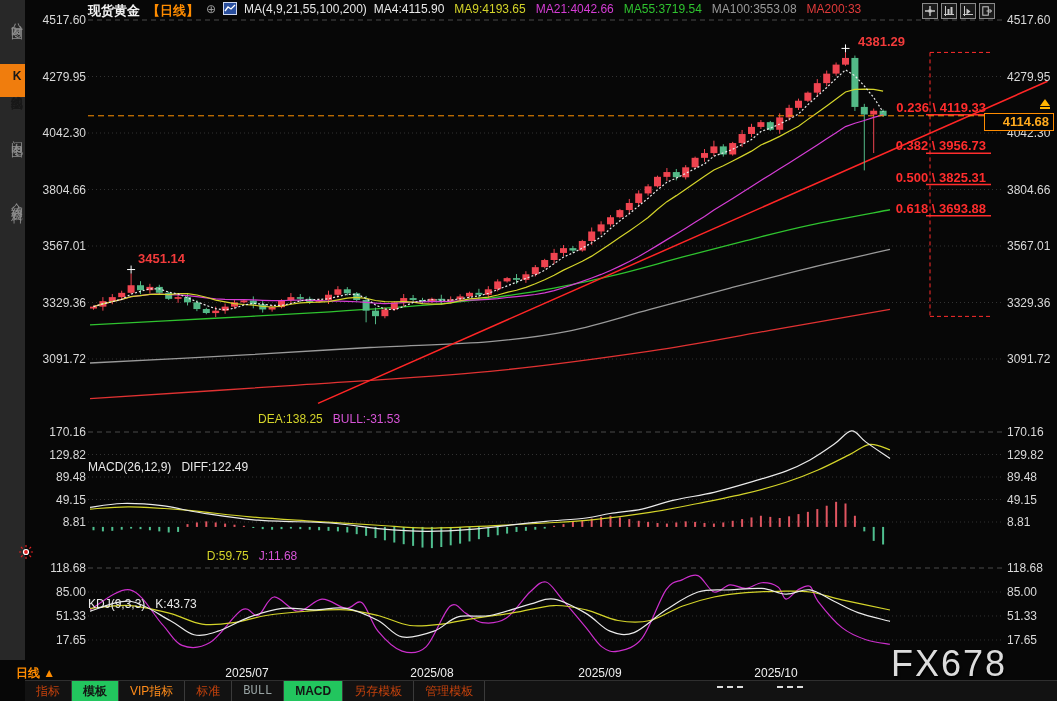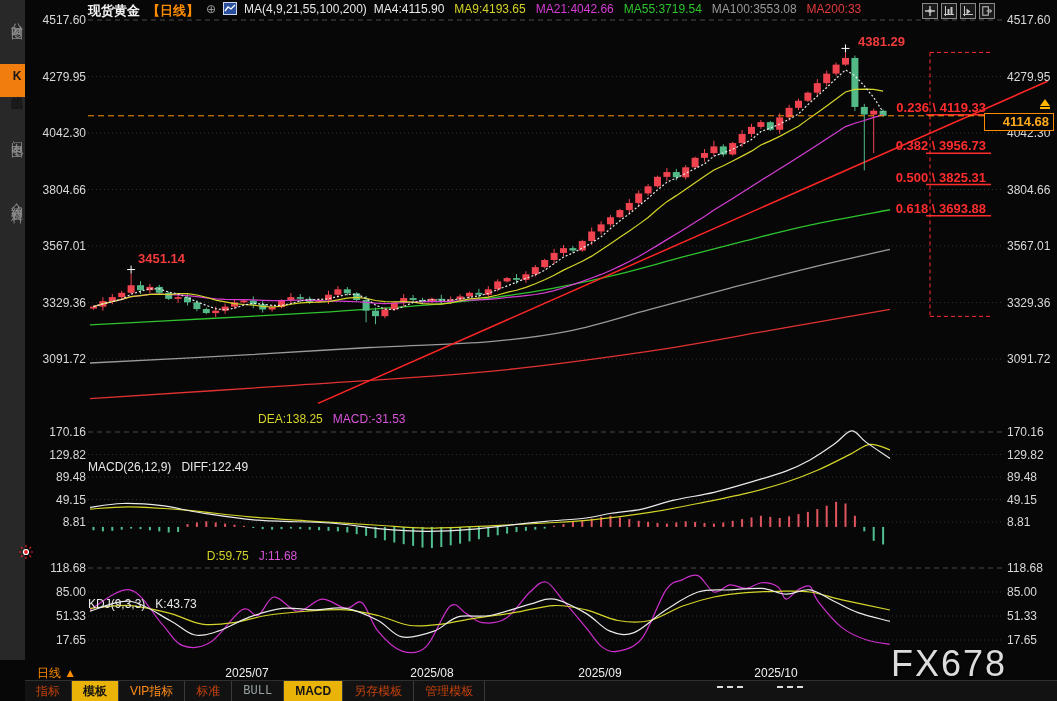--- a/index.html
+++ b/index.html
@@ -29,28 +29,28 @@
   .fib-label{position:absolute;right:71px;color:#ff2d2d;font-weight:bold;font-size:13px;z-index:3;}
   .anno{position:absolute;color:#f23b3b;font-weight:bold;font-size:13px;z-index:3;}
   #price-tag{position:absolute;left:984px;top:113px;width:64px;height:16px;border:1px solid #ff8c00;
        background:#050505;color:#ffaa1e;font-size:13px;font-weight:bold;line-height:16px;
        text-align:right;padding-right:4px;z-index:6;}
   #price-arrows{position:absolute;left:1040px;top:99px;z-index:6;}
   #price-arrows .tri{width:0;height:0;border-left:5px solid transparent;border-right:5px solid transparent;
        border-bottom:7px solid #ffb400;}
   #price-arrows .bar{width:10px;height:2px;background:#ffb400;margin-top:1px;}
   #record-icon{position:absolute;left:18px;top:544px;z-index:3;}
-  #period-label{position:absolute;left:37px;top:665px;color:#ff8c00;font-weight:normal;font-size:12px;
+  #period-label{position:absolute;left:16px;top:665px;color:#ff8c00;font-weight:bold;font-size:12px;
        z-index:4;cursor:pointer;}
   .date-label{position:absolute;top:666px;color:#f0f0f0;font-weight:normal;font-size:12px;
        transform:translateX(-50%);z-index:3;}
   .toolbar{position:absolute;left:25px;right:0;bottom:0;height:20px;background:#121212;
        border-top:1px solid #2f2f2f;display:flex;font-size:12px;z-index:4;}
   .tb-item{padding:0 11px;line-height:20px;color:#c2410c;border-right:1px solid #3a3a3a;cursor:pointer;}
-  .tb-item.active{background:#eab308;color:#141414;font-weight:bold;}
+  .tb-item.active{background:#22c55e;color:#141414;font-weight:bold;}
   .tb-item.orange{color:#ff8c1a;}
   .tb-item.dim{color:#98a3a3;font-family:"Liberation Mono","DejaVu Sans Mono",monospace;}
   #watermark{position:absolute;left:891px;top:643px;font-size:36px;color:#dcdcdc;letter-spacing:2px;
        z-index:3;text-shadow:1px 2px 2px #000;}
   .dash-art{position:absolute;top:686px;width:26px;border-top:2px dashed #dcdcdc;z-index:5;}
 </style>
 </head>
 <body>
 
 <div class="app">
@@ -405,21 +405,21 @@
           <rect x="0.8" y="0.8" width="5.5" height="8.4" fill="none" stroke="#c8c8c8"></rect>
           <path d="M4.5 5h5M7.5 3l2 2-2 2" stroke="#c8c8c8" fill="none"></path>
         </svg>
     </span>
   </div>
 
   <div id="macd-header" class="panel-header" style="left:88px;top:412px;">
     <span class="c-white">MACD(26,12,9)</span>
     <span class="c-white">DIFF:122.49</span>
     <span class="c-yellow">DEA:138.25</span>
-    <span class="c-magenta">MACD:-31.53</span>
+    <span class="c-magenta">BULL:-31.53</span>
   </div>
 
   <div id="kdj-header" class="panel-header" style="left:88px;top:549px;">
     <span class="c-white">KDJ(9,3,3)</span>
     <span class="c-white">K:43.73</span>
     <span class="c-yellow">D:59.75</span>
     <span class="c-magenta">J:11.68</span>
   </div>
 
   <div id="july-high" class="anno" style="left:138px;top:251px;">3451.14</div>

